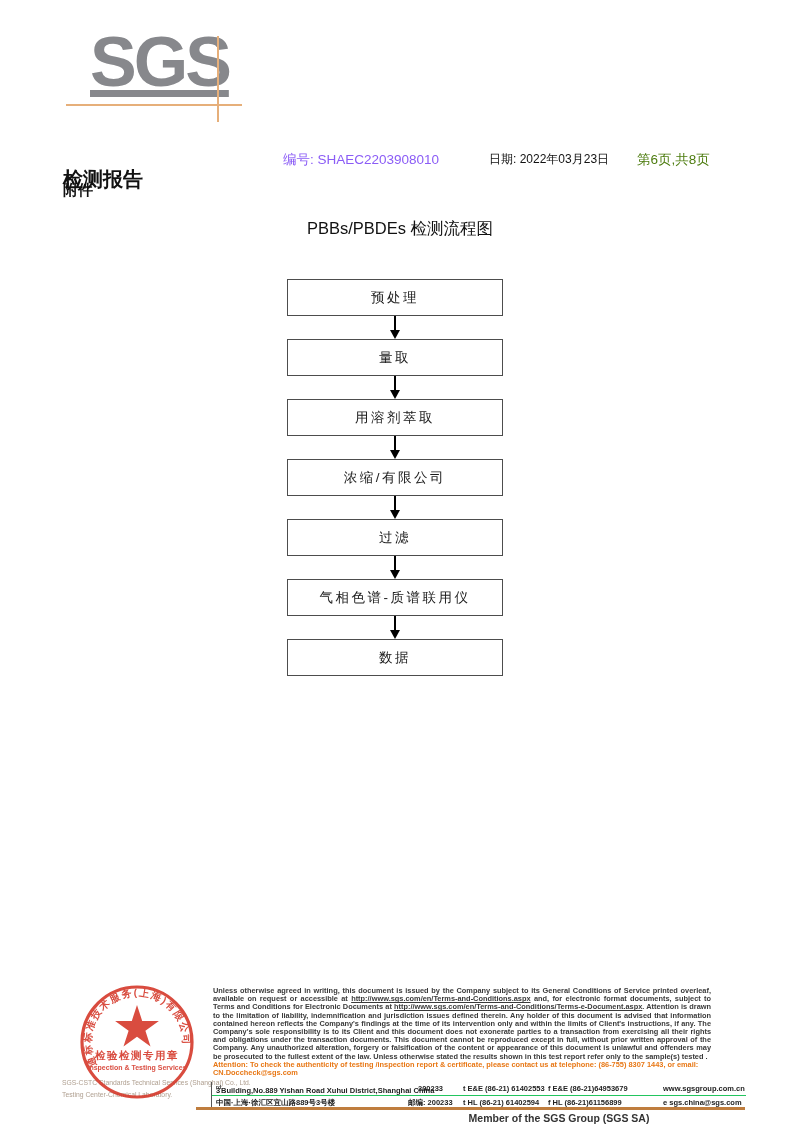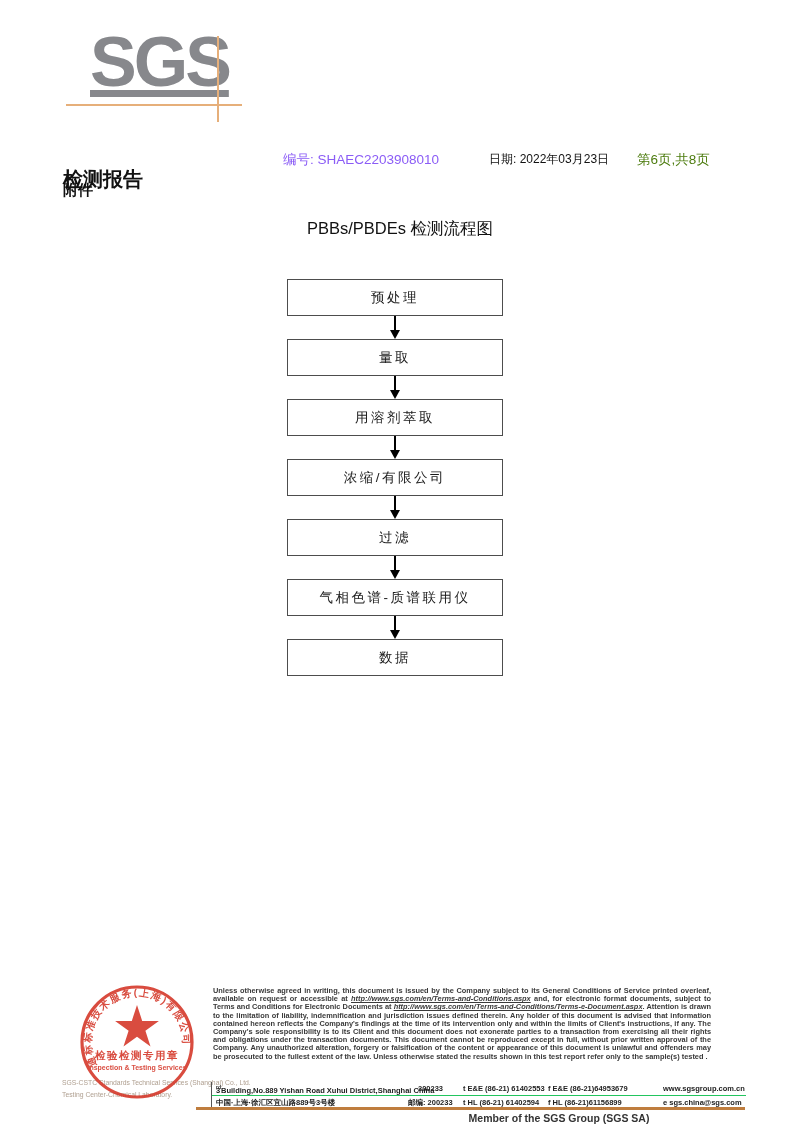--- a/index.html
+++ b/index.html
@@ -28,21 +28,21 @@
         display:flex;align-items:center;justify-content:center;font-size:13.5px;
         letter-spacing:2.5px;color:#1a1a1a;}
   .arrow{height:23px;display:flex;flex-direction:column;align-items:center;}
   .arrow .stem{width:2px;height:14px;background:#000;}
   .arrow .head{width:0;height:0;border-left:5px solid transparent;
                border-right:5px solid transparent;border-top:9px solid #000;}
 
   
   .legal{position:absolute;left:213px;top:987px;width:498px;font-size:7.4px;
          line-height:8.2px;text-align:justify;color:#3a3a3a;font-weight:bold;}
-  .legal .lnk{text-decoration:underline;font-style:italic;}
+  .legal .lnk{text-decoration:underline;}
   .attention{position:absolute;left:213px;top:1061px;width:498px;font-size:7.4px;
              line-height:8.2px;color:#e87816;font-weight:bold;}
   .company{position:absolute;left:62px;top:1077px;font-size:6.8px;line-height:12px;
            color:#b0a091;white-space:nowrap;}
 
   .addr-block{position:absolute;left:211px;top:1082px;width:534px;height:26px;
               border-left:1px solid #555;}
   .addr-row{position:absolute;left:0;width:534px;height:13px;font-size:7.5px;
             font-weight:bold;color:#222;}
   .addr-row.r1{top:0;}
@@ -103,20 +103,21 @@
       <div class="fbox">气相色谱-质谱联用仪</div>
       <div class="arrow">
         <div class="stem"></div>
         <div class="head"></div>
       </div>
       <div class="fbox">数据</div>
     </div>
 
   <div class="legal"><span>Unless otherwise agreed in writing, this document is issued by the Company subject to its General Conditions of Service printed overleaf, available on request or accessible at </span><span class="lnk">http://www.sgs.com/en/Terms-and-Conditions.aspx</span><span> and, for electronic format documents, subject to Terms and Conditions for Electronic Documents at </span><span class="lnk">http://www.sgs.com/en/Terms-and-Conditions/Terms-e-Document.aspx</span><span>. Attention is drawn to the limitation of liability, indemnification and jurisdiction issues defined therein. Any holder of this document is advised that information contained hereon reflects the Company's findings at the time of its intervention only and within the limits of Client's instructions, if any. The Company's sole responsibility is to its Client and this document does not exonerate parties to a transaction from exercising all their rights and obligations under the transaction documents. This document cannot be reproduced except in full, without prior written approval of the Company. Any unauthorized alteration, forgery or falsification of the content or appearance of this document is unlawful and offenders may be prosecuted to the fullest extent of the law. Unless otherwise stated the results shown in this test report refer only to the sample(s) tested .</span></div>
 
+  <div class="attention"><span>Attention: To check the authenticity of testing /inspection report &amp; certificate, please contact us at telephone: (86-755) 8307 1443, or email: </span><span>CN.Doccheck@sgs.com</span></div>
 
   <div class="company">
     <div>SGS-CSTC Standards Technical Services (Shanghai) Co., Ltd.</div>
     <div>Testing Center-Chemical Laboratory.</div>
   </div>
 
   <div class="addr-block">
     <div class="addr-row r1">
       <span class="a-addr"><span>3</span><sup>rd</sup><span>Building,No.889 Yishan Road Xuhui District,Shanghai China</span></span>
       <span class="a-post">200233</span>

